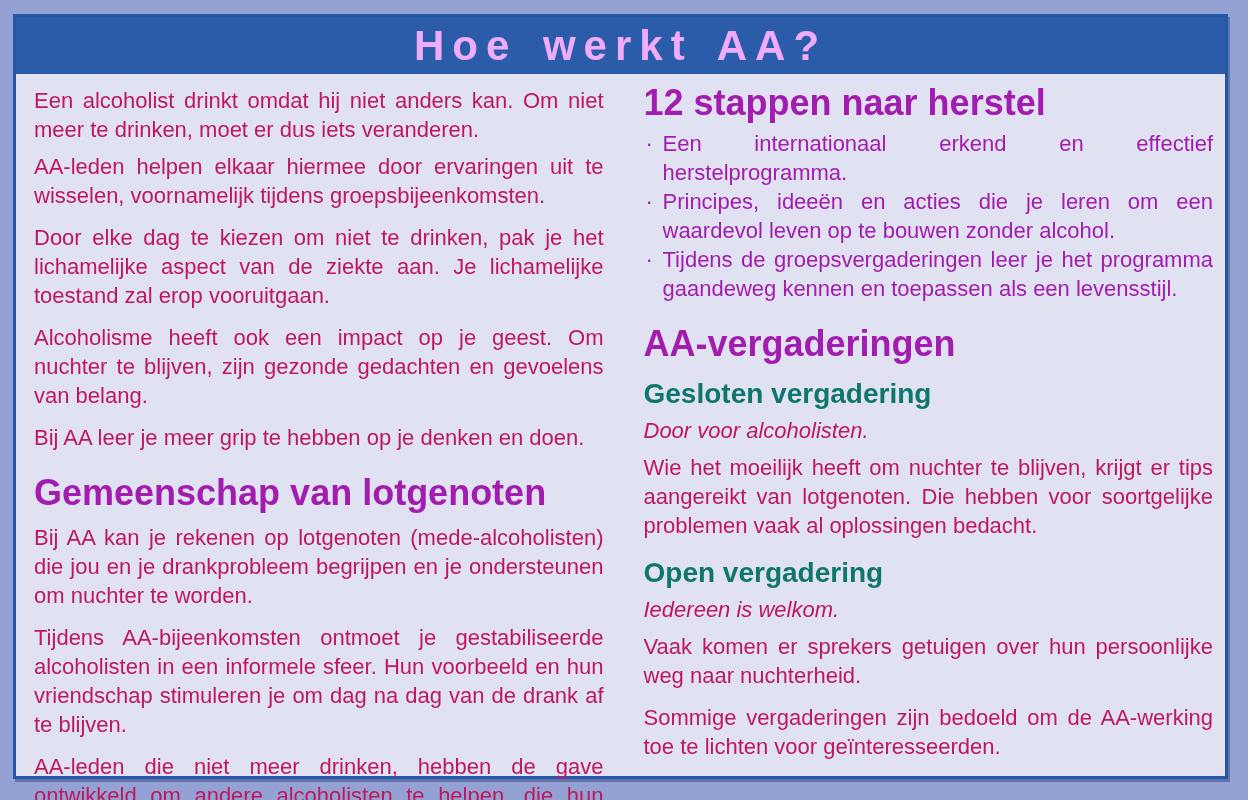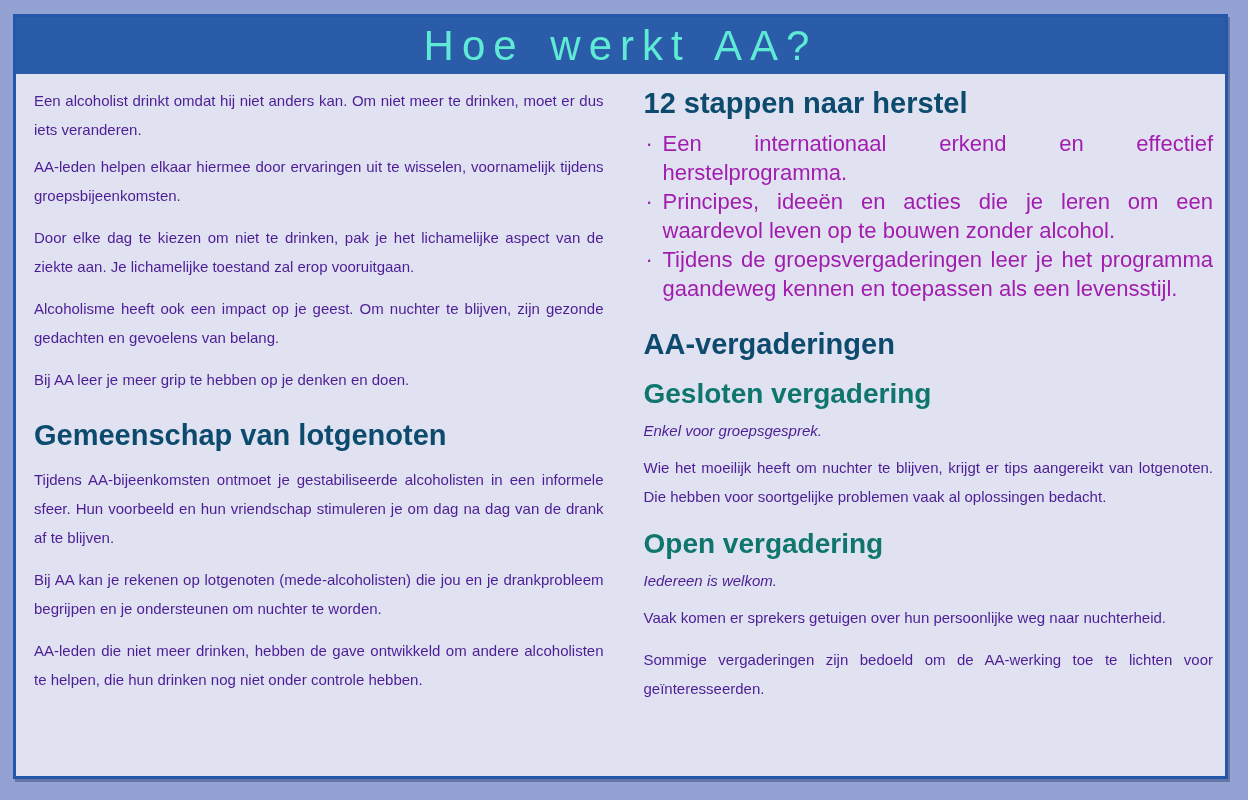--- a/index.html
+++ b/index.html
@@ -21,50 +21,50 @@
   }
   .titlebar {
     height: 57px;
     background: #2a5ca9;
     display: flex;
     align-items: center;
     justify-content: center;
   }
   .titlebar h1 {
     margin: 0;
-    color: #5eead4;
+    color: #f0abfc;
     font-size: 42px;
-    font-weight: 400;
+    font-weight: 700;
     letter-spacing: 8px;
     word-spacing: 6px;
     line-height: 57px;
     white-space: nowrap;
   }
   .columns {
     display: flex;
     gap: 40px;
     padding: 12px 12px 0 18px;
   }
   .col { flex: 1; min-width: 0; }
   .col > :first-child { margin-top: 0; }
 
   .col p {
     margin: 13px 0 0 0;
-    font-size: 15px;
+    font-size: 22px;
     line-height: 29px;
-    color: #4c1d95;
+    color: #be185d;
     text-align: justify;
   }
   .col p.tight { margin-top: 8px; }
   .col h2 {
     margin: 24px 0 9px 0;
-    font-size: 29px;
+    font-size: 36px;
     line-height: 34px;
     font-weight: 700;
-    color: #0c4a6e;
+    color: #a21caf;
   }
   .col h3 {
     margin: 18px 0 3px 0;
     font-size: 28px;
     line-height: 29px;
     font-weight: 700;
     color: #0f766e;
   }
   .col ul {
     list-style: none;
@@ -96,34 +96,34 @@
     <h1>Hoe werkt AA?</h1>
   </header>
   <main class="columns">
     <section class="col">
         <p><span>Een alcoholist drinkt omdat hij niet anders kan. Om niet meer te drinken, moet er dus iets veranderen.</span></p>
         <p class="tight"><span>AA-leden helpen elkaar hiermee door ervaringen uit te wisselen, voornamelijk tijdens groepsbijeenkomsten.</span></p>
         <p><span>Door elke dag te kiezen om niet te drinken, pak je het </span><span class="b">lichamelijke aspect</span><span> van de ziekte aan. Je lichamelijke toestand zal erop vooruitgaan.</span></p>
         <p><span>Alcoholisme heeft ook een </span><span class="b">impact op je geest</span><span>. Om nuchter te blijven, zijn gezonde gedachten en gevoelens van belang.</span></p>
         <p><span>Bij AA leer je meer grip te hebben op je denken en doen.</span></p>
         <h2>Gemeenschap van lotgenoten</h2>
+        <p><span>Bij AA kan je rekenen op lotgenoten (mede-alcoholisten) die jou en je drankprobleem begrijpen en je ondersteunen om nuchter te worden.</span></p>
         <p><span>Tijdens AA-bijeenkomsten ontmoet je gestabiliseerde alcoholisten in een informele sfeer. Hun voorbeeld en hun vriendschap stimuleren je om dag na dag van de drank af te blijven.</span></p>
-        <p><span>Bij AA kan je rekenen op lotgenoten (mede-alcoholisten) die jou en je drankprobleem begrijpen en je ondersteunen om nuchter te worden.</span></p>
         <p><span>AA-leden die niet meer drinken, hebben de gave ontwikkeld om andere alcoholisten te helpen, die hun drinken nog niet onder controle hebben.</span></p>
       </section>
     <section class="col">
         <h2>12 stappen naar herstel</h2>
         <ul>
           <li>Een internationaal erkend en effectief herstelprogramma.</li>
           <li>Principes, ideeën en acties die je leren om een waardevol leven op te bouwen zonder alcohol.</li>
           <li>Tijdens de groepsvergaderingen leer je het programma gaandeweg kennen en toepassen als een levensstijl.</li>
         </ul>
         <h2>AA-vergaderingen</h2>
         <h3>Gesloten vergadering</h3>
-        <p class="tight"><span class="i">Enkel voor groepsgesprek.</span></p>
+        <p class="tight"><span class="i">Door voor alcoholisten.</span></p>
         <p class="tight"><span>Wie het moeilijk heeft om nuchter te blijven, krijgt er tips aangereikt van lotgenoten. Die hebben voor soortgelijke problemen vaak al oplossingen bedacht.</span></p>
         <h3>Open vergadering</h3>
         <p class="tight"><span class="i">Iedereen is welkom.</span></p>
         <p class="tight"><span>Vaak komen er sprekers getuigen over hun persoonlijke weg naar nuchterheid.</span></p>
         <p><span>Sommige vergaderingen zijn bedoeld om de AA-werking toe te lichten voor geïnteresseerden.</span></p>
       </section>
   </main>
 </div>
 
 </body></html>

